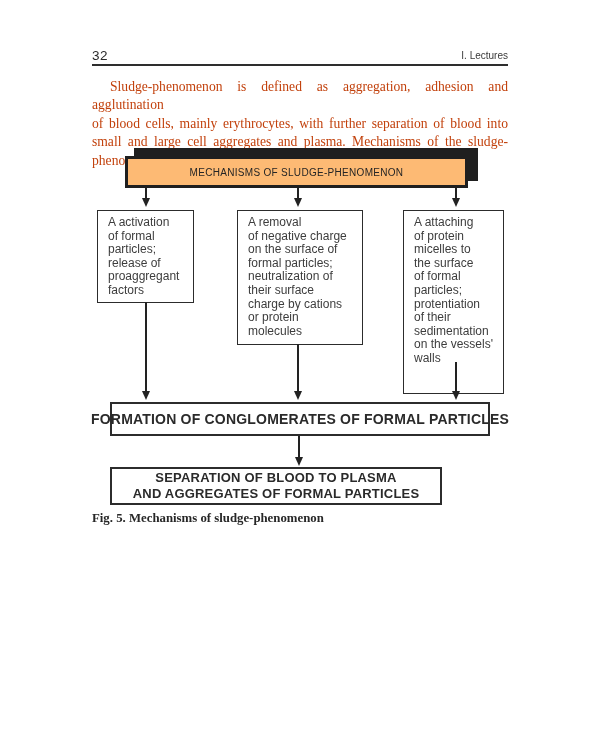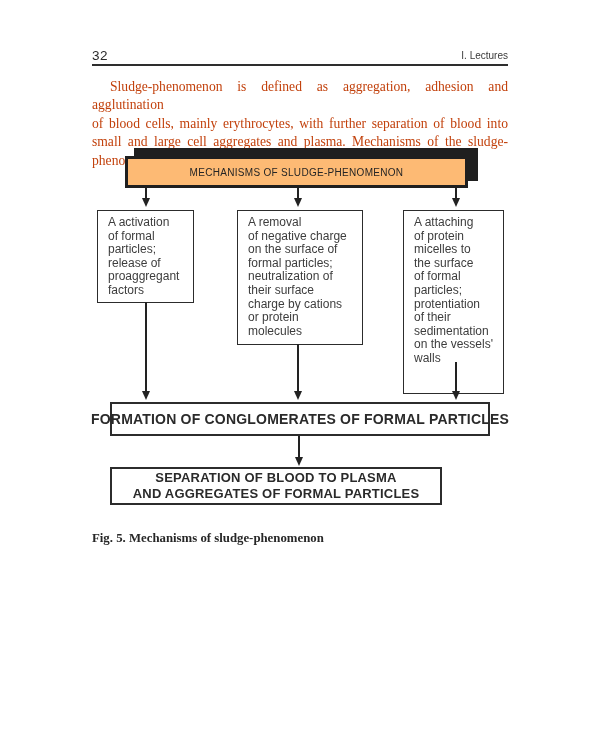--- a/index.html
+++ b/index.html
@@ -92,21 +92,21 @@
   .hB0 { left: 141.5px; top: 391px; }
   .hB1 { left: 293.5px; top: 391px; }
   .hB2 { left: 451.5px; top: 391px; }
   
   .lC0 { left: 298px; top: 436px; height: 22px; }
   .hC0 { left: 294.5px; top: 457px; }
   
   .caption {
     position: absolute; left: 92px; top: 511px;
     font-family: "Liberation Serif", serif;
-    font-size: 12.8px; font-weight: bold; color: #272727; margin-top: 20px;
+    font-size: 12.8px; font-weight: bold; color: #272727;
   }
 </style>
 </head>
 <body>
 
 <div class="page">
 
   <div class="page-number">32</div>
   <div class="running-title">I. Lectures</div>
   <div class="header-rule"></div>

